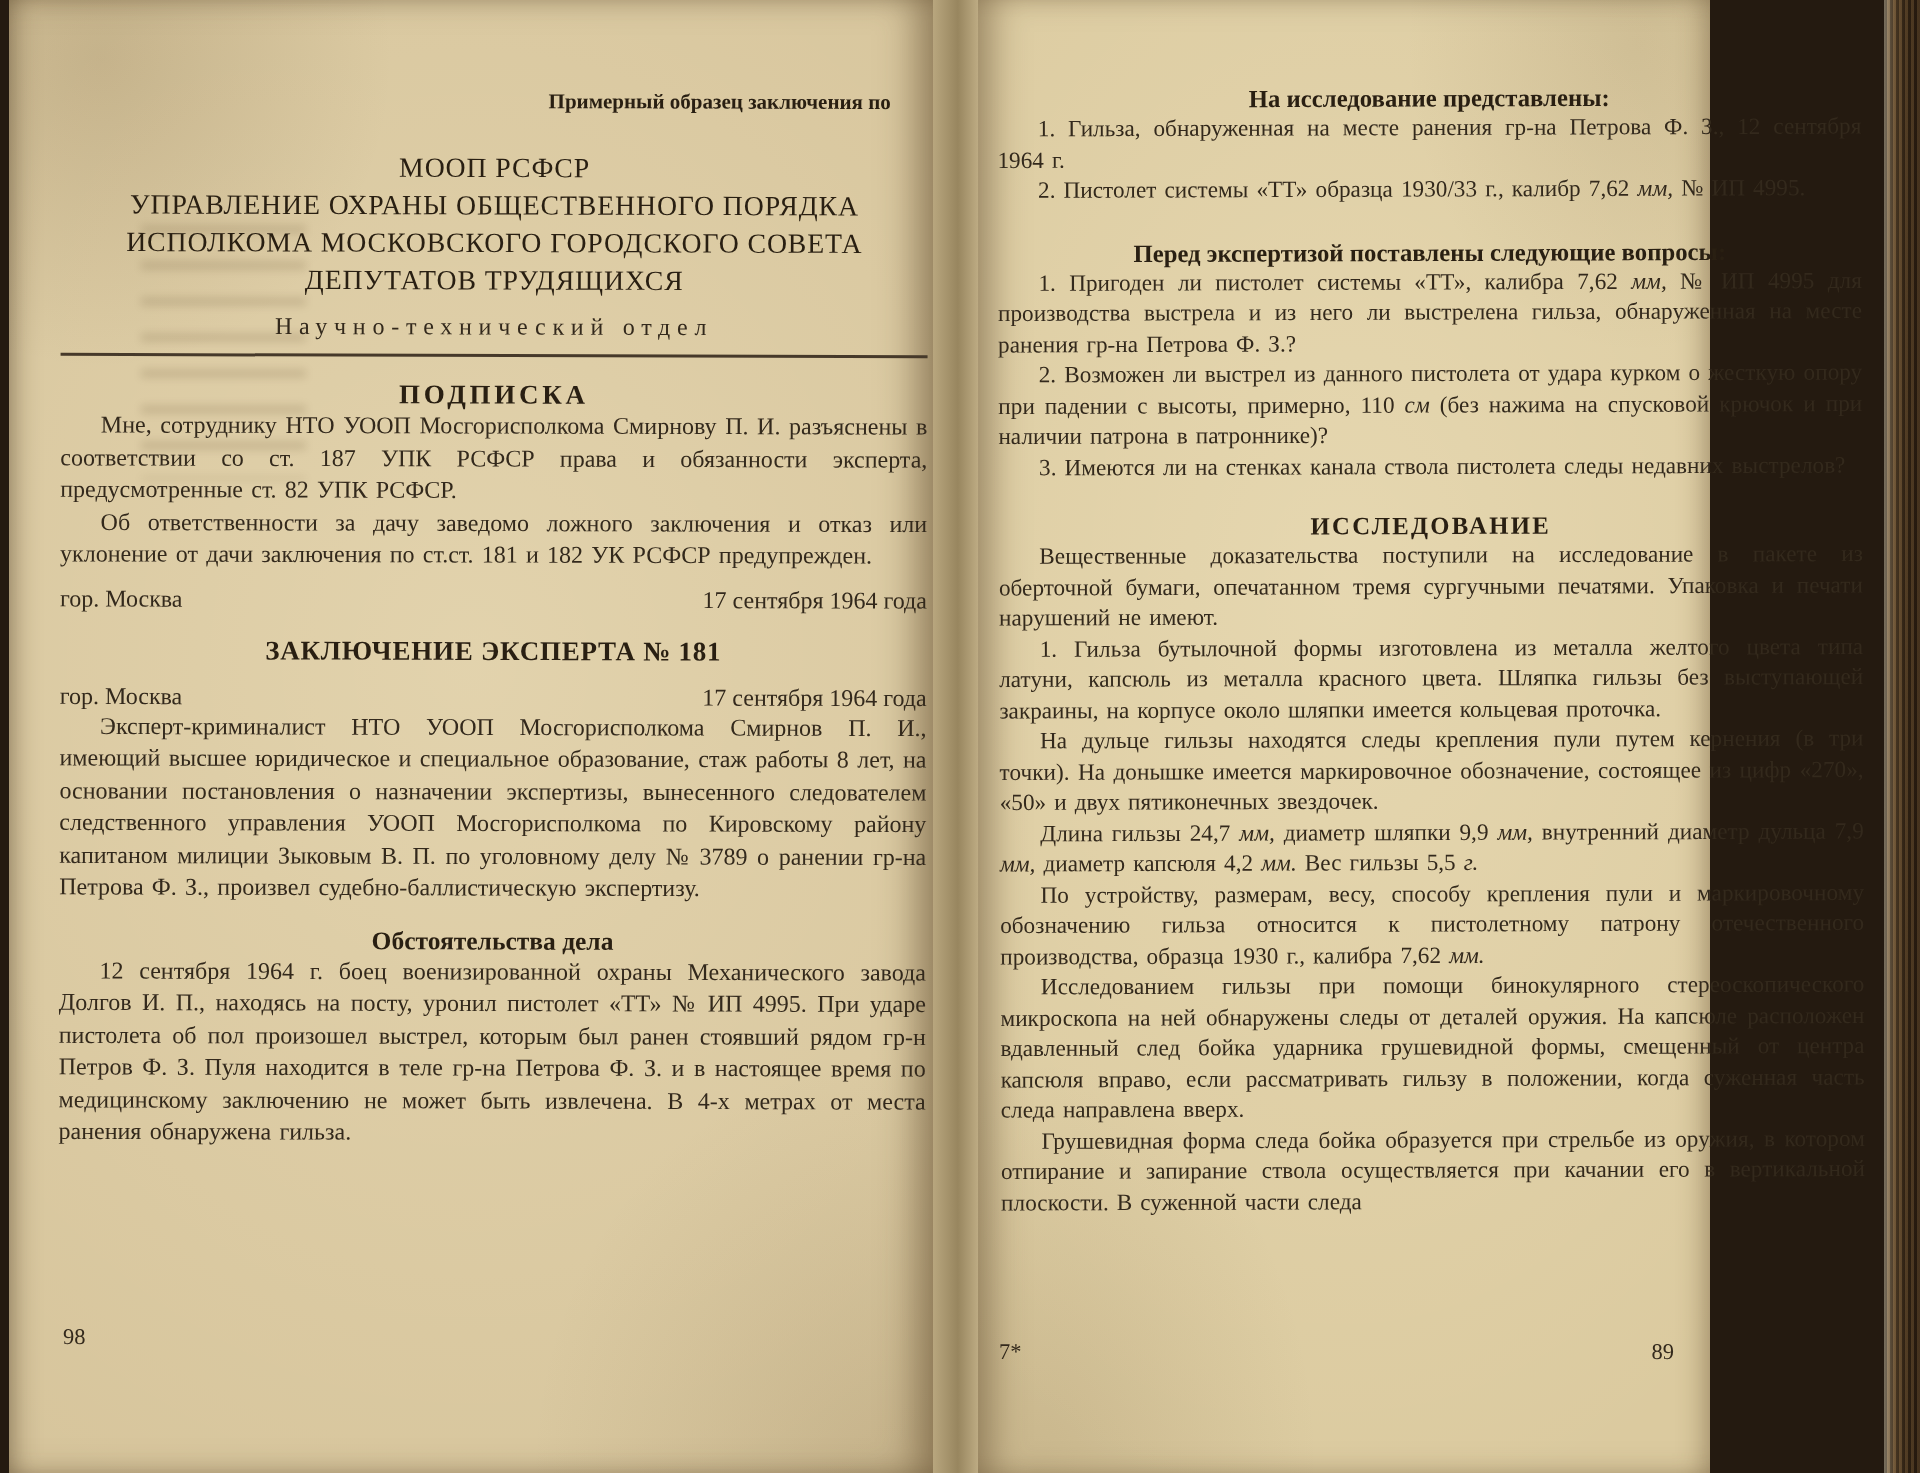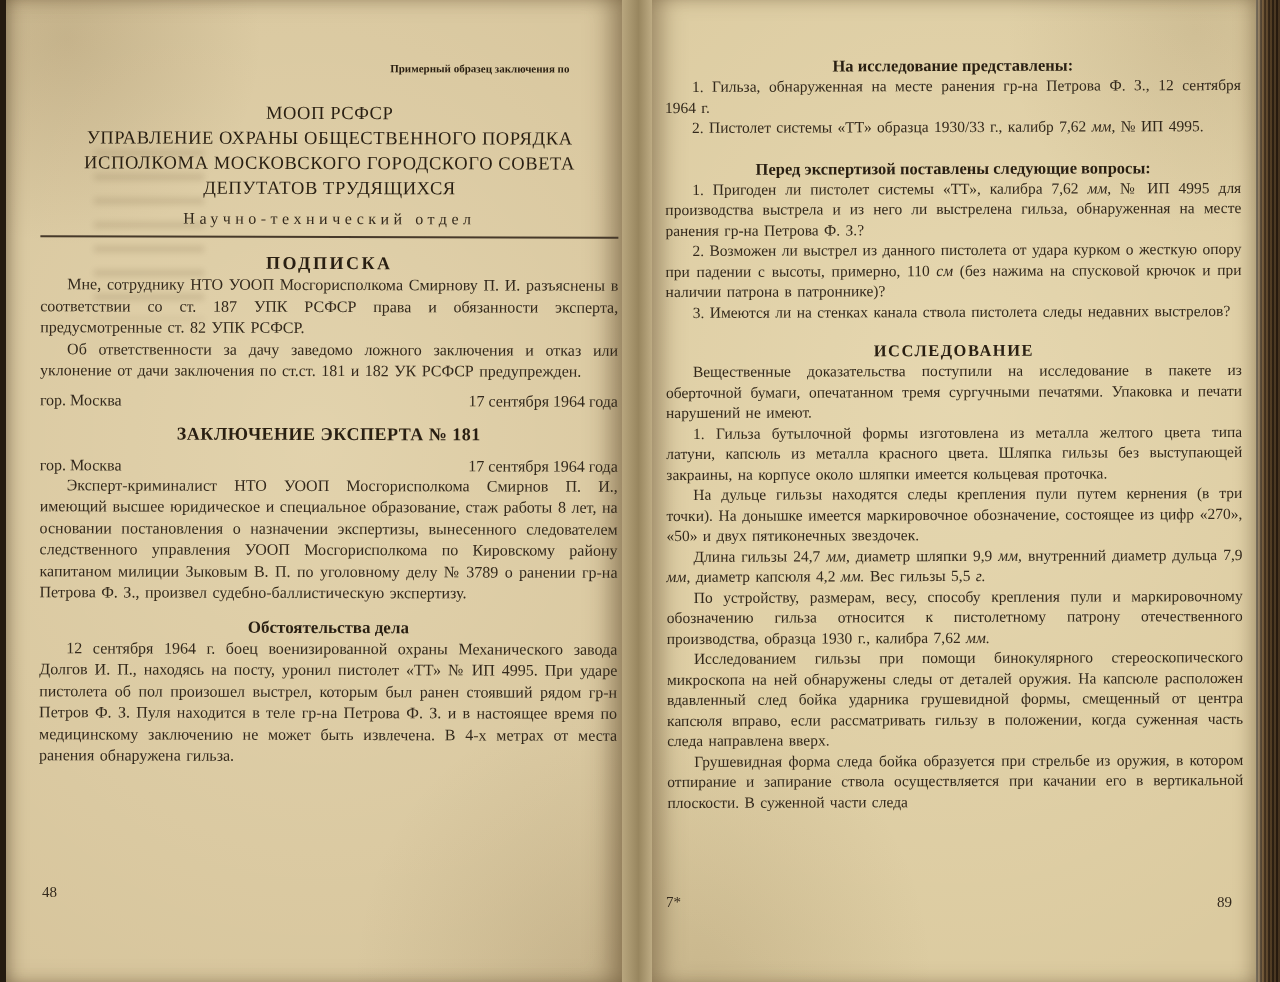--- a/index.html
+++ b/index.html
@@ -21,21 +21,21 @@
   .page-left{
     left:6px;width:616px;
     background:
       radial-gradient(120% 90% at 50% 45%, rgba(255,246,216,.28), rgba(0,0,0,0) 72%),
       radial-gradient(45% 30% at 10% 4%, rgba(108,84,48,.20), rgba(0,0,0,0) 70%),
       radial-gradient(55% 40% at 95% 100%, rgba(108,84,48,.16), rgba(0,0,0,0) 70%),
       var(--paper);
     box-shadow: inset -18px 0 26px -8px rgba(80,58,30,.55), inset 10px 0 18px -8px rgba(60,42,20,.5);
   }
   .page-right{
-    left:652px;width:604px;
+    left:652px;width:488px;
     background:
       radial-gradient(120% 90% at 50% 40%, rgba(255,246,216,.30), rgba(0,0,0,0) 72%),
       radial-gradient(45% 30% at 90% 3%, rgba(108,84,48,.14), rgba(0,0,0,0) 70%),
       radial-gradient(55% 40% at 8% 100%, rgba(108,84,48,.16), rgba(0,0,0,0) 70%),
       var(--paper2);
     box-shadow: inset 16px 0 24px -8px rgba(80,58,30,.5), inset -12px 0 18px -8px rgba(80,58,30,.4);
   }
   .gutter{
     position:absolute;left:622px;top:0;width:30px;height:982px;
     background:linear-gradient(90deg,#b8a67e,#98865f 55%,#bdab83);
@@ -51,21 +51,21 @@
     background:repeating-linear-gradient(180deg, #5a4526 0 6px, transparent 6px 24px);
   }
   .bleed-a{left:88px;top:150px;width:110px;height:170px;}
 
   .content{position:absolute;top:0;}
   .content-left{left:34px;width:578px;transform:rotate(.15deg);}
   .content-right{left:14px;width:576px;transform:rotate(-.2deg);}
 
   .sample-note{
     margin:58px 0 0 auto;width:278px;
-    font-weight:bold;font-size:11px;line-height:21px;text-align:center;
+    font-weight:bold;font-size:14px;line-height:21px;text-align:center;
     color:var(--ink-bold);
   }
   .org{margin:22px 0 0;text-align:center;font-size:18.5px;line-height:25px;letter-spacing:.6px;color:var(--ink-bold);}
   .department{margin:9px 0 0;text-align:center;font-size:16px;letter-spacing:4.5px;}
   .rule{margin:8px 0 0;border:0;border-top:2px solid var(--rule);width:100%;}
   .hc{font-weight:bold;text-align:center;color:var(--ink-bold);}
   .h-sub{margin:15px 0 0;font-size:18px;letter-spacing:2.5px;}
   .h-concl{margin:14px 0 0;font-size:18px;letter-spacing:.5px;}
   .h-circ{margin:14px 0 0;font-size:17px;}
   .h-r{font-size:16.5px;}
@@ -109,21 +109,21 @@
     </div>
     <div class="hc h-concl">ЗАКЛЮЧЕНИЕ ЭКСПЕРТА № 181</div>
     <div class="place-date pd2">
       <span>гор. Москва</span>
       <span>17 сентября 1964 года</span>
     </div>
     <p class="body mt">Эксперт-криминалист НТО УООП Мосгорисполкома Смирнов П. И., имеющий высшее юридическое и специальное образование, стаж работы 8 лет, на основании постановления о назначении экспертизы, вынесенного следователем следственного управления УООП Мосгорисполкома по Кировскому району капитаном милиции Зыковым В. П. по уголовному делу № 3789 о ранении гр-на Петрова Ф. З., произвел судебно-баллистическую экспертизу.</p>
     <div class="hc h-circ">Обстоятельства дела</div>
     <p class="body mt">12 сентября 1964 г. боец военизированной охраны Механического завода Долгов И. П., находясь на посту, уронил пистолет «ТТ» № ИП 4995. При ударе пистолета об пол произошел выстрел, которым был ранен стоявший рядом гр-н Петров Ф. З. Пуля находится в теле гр-на Петрова Ф. З. и в настоящее время по медицинскому заключению не может быть извлечена. В 4-х метрах от места ранения обнаружена гильза.</p>
   </div>
-  <div class="pg-num-left">48</div>
+  <div class="pg-num-left">98</div>
 </div>
 
 <div class="gutter"></div>
 
 <div class="page page-right">
   <div class="content content-right">
     <div class="hc h-r h-r1">На исследование представлены:</div>
     <p class="body mt">1. Гильза, обнаруженная на месте ранения гр-на Петрова Ф. З., 12 сентября 1964 г.</p>
     <p class="body">2. Пистолет системы «ТТ» образца 1930/33 г., калибр 7,62 <em>мм,</em> № ИП 4995.</p>
     <div class="hc h-r h-r2">Перед экспертизой поставлены следующие вопросы:</div>

